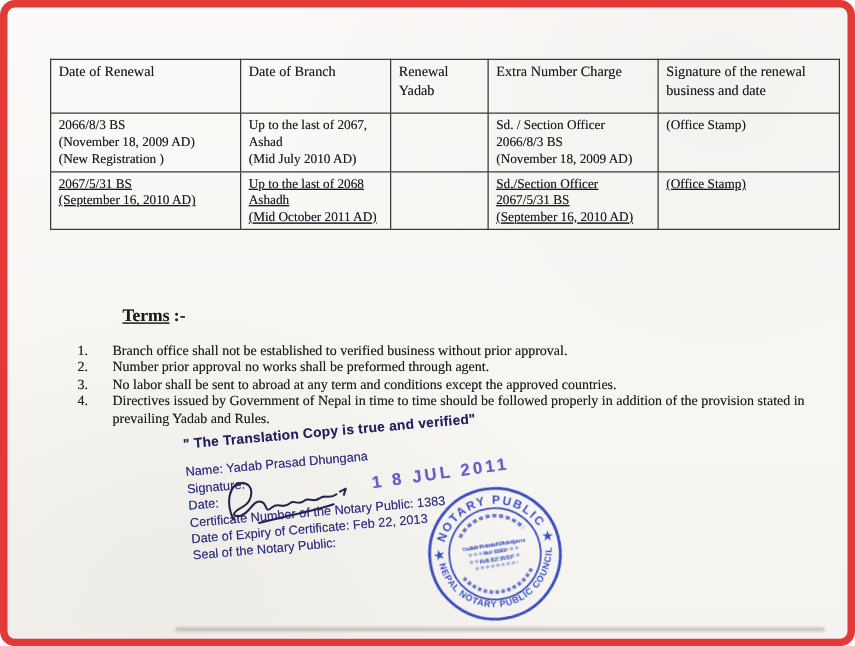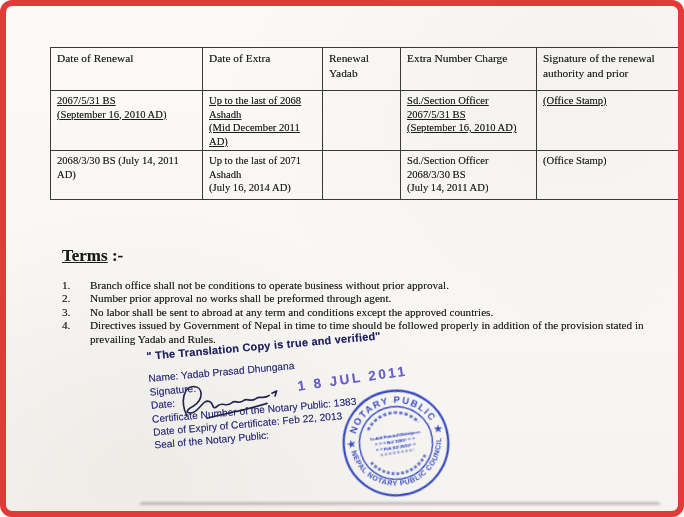--- a/index.html
+++ b/index.html
@@ -20,41 +20,41 @@
       radial-gradient(ellipse at 20% 90%, rgba(200,198,190,.18), transparent 40%),
       radial-gradient(ellipse at 85% 10%, rgba(205,203,196,.15), transparent 45%),
       linear-gradient(180deg,#fbfaf8 0%,#f8f7f4 55%,#f4f3ef 100%);
   }
   .scan-shadow{
     position:absolute;left:140px;top:502px;width:520px;height:3px;
     background:rgba(110,108,104,.38);filter:blur(1.2px);border-radius:2px;
   }
   
   table.renewal{
-    position:absolute;left:50px;top:47px;width:631px;
+    position:absolute;left:40px;top:47px;width:631px;
     border-collapse:collapse;table-layout:fixed;
     font-size:10.6px;color:#1b1b1c;line-height:1.28;
   }
   table.renewal th, table.renewal td{
     border:1px solid #3a3a3a;
     vertical-align:top;padding:3px 6px 2px 6px;
     font-weight:normal;text-align:left;
     text-shadow:0 0 .4px rgba(20,20,20,.5);
   }
   table.renewal th{font-size:11.4px;}
   th.justify{text-align:justify;}
   .ml{white-space:pre-line;}
   tr.hdr{height:43px;} tr.r1{height:42px;} tr.r2{height:43px;text-decoration:underline;} tr.r3{height:49px;}
   
   .terms{
     position:absolute;left:62px;top:246px;width:585px;
     color:#1b1b1c;font-size:11.2px;
     text-shadow:0 0 .4px rgba(20,20,20,.5);
   }
-  .terms-heading{font-weight:bold;font-size:17px;margin-bottom:13px;}
+  .terms-heading{font-weight:bold;font-size:14px;margin-bottom:13px;margin-left:36px;}
   .terms-heading .u{text-decoration:underline;}
   .term-row{display:flex;align-items:flex-start;line-height:13.4px;}
   .term-num{width:28px;flex:none;}
   .term-text{flex:1;}
   
   .cert-block{
     position:absolute;left:146px;top:350px;width:260px;
     transform:rotate(-5deg);transform-origin:left top;
     font-family:"Liberation Sans", sans-serif;
     color:#2c2d7e;font-size:10.2px;line-height:13.4px;
@@ -88,58 +88,60 @@
   <colgroup>
     <col style="width:152px">
       <col style="width:120px">
       <col style="width:78px">
     <col style="width:136px">
       <col style="width:145px">
   </colgroup>
   <thead>
     <tr class="hdr">
       <th>Date of Renewal</th>
-      <th>Date of Extra</th>
+      <th>Date of Branch</th>
       <th>Renewal Yadab</th>
       <th>Extra Number Charge</th>
-      <th class="justify">Signature of the renewal authority and prior</th>
+      <th class="justify">Signature of the renewal business and date</th>
     </tr>
   </thead>
   <tbody>
+    <tr class="r1">
+      <td class="ml">2066/8/3 BS
+(November 18, 2009 AD)
+(New Registration )</td>
+      <td class="ml">Up to the last of 2067, Ashad
+(Mid July 2010 AD)</td>
+      <td class="ml"></td>
+      <td class="ml">Sd. / Section Officer
+2066/8/3 BS
+(November 18, 2009 AD)</td>
+      <td class="ml">(Office Stamp)</td>
+    </tr>
     <tr class="r2">
       <td class="ml">2067/5/31 BS
 (September 16, 2010 AD)</td>
       <td class="ml">Up to the last of 2068 Ashadh
-(Mid December 2011 AD)</td>
+(Mid October 2011 AD)</td>
       <td class="ml"></td>
       <td class="ml">Sd./Section Officer
 2067/5/31 BS
 (September 16, 2010 AD)</td>
       <td class="ml">(Office Stamp)</td>
     </tr>
-    <tr class="r3">
-      <td class="ml">2068/3/30 BS (July 14, 2011 AD)</td>
-      <td class="ml">Up to the last of 2071 Ashadh
-(July 16, 2014 AD)</td>
-      <td class="ml"></td>
-      <td class="ml">Sd./Section Officer
-2068/3/30 BS
-(July 14, 2011 AD)</td>
-      <td class="ml">(Office Stamp)</td>
-    </tr>
   </tbody>
 </table>
 
 <div class="terms">
   <div class="terms-heading">
     <span class="u">Terms</span><span> :-</span>
   </div>
   <div class="term-row">
     <span class="term-num">1.</span>
-    <span class="term-text">Branch office shall not be conditions to operate business without prior approval.</span>
+    <span class="term-text">Branch office shall not be established to verified business without prior approval.</span>
   </div>
   <div class="term-row">
     <span class="term-num">2.</span>
     <span class="term-text">Number prior approval no works shall be preformed through agent.</span>
   </div>
   <div class="term-row">
     <span class="term-num">3.</span>
     <span class="term-text">No labor shall be sent to abroad at any term and conditions except the approved countries.</span>
   </div>
   <div class="term-row">

